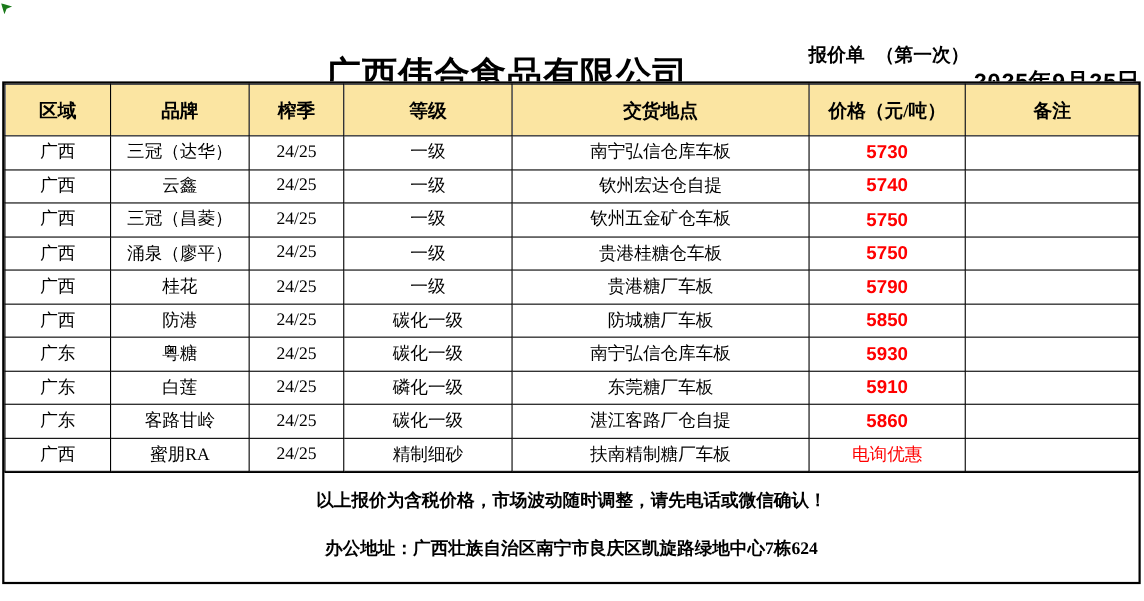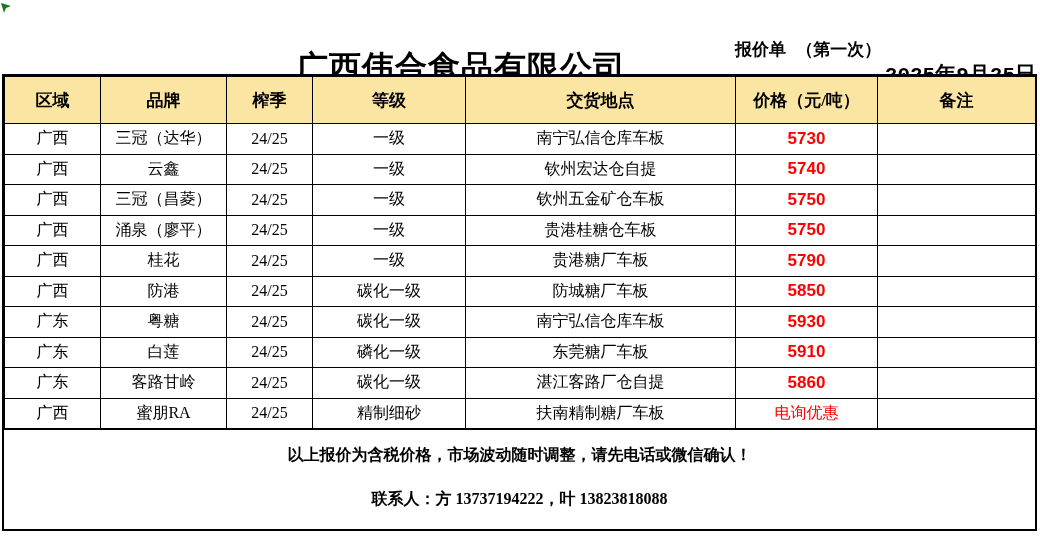--- a/index.html
+++ b/index.html
@@ -214,15 +214,15 @@
           <td>精制细砂</td>
           <td>扶南精制糖厂车板</td>
           <td class="price-text">电询优惠</td>
           <td></td>
         </tr>
       </tbody>
   </table>
 
   <div class="footer-box">
     <div class="footer-line">以上报价为含税价格，市场波动随时调整，请先电话或微信确认！</div>
-    <div class="footer-line">联系人：方 13737194222，叶 13823818088</div>
+    <div class="footer-line">办公地址：广西壮族自治区南宁市良庆区凯旋路绿地中心7栋624</div>
   </div>
 </div>
 
 </body></html>

